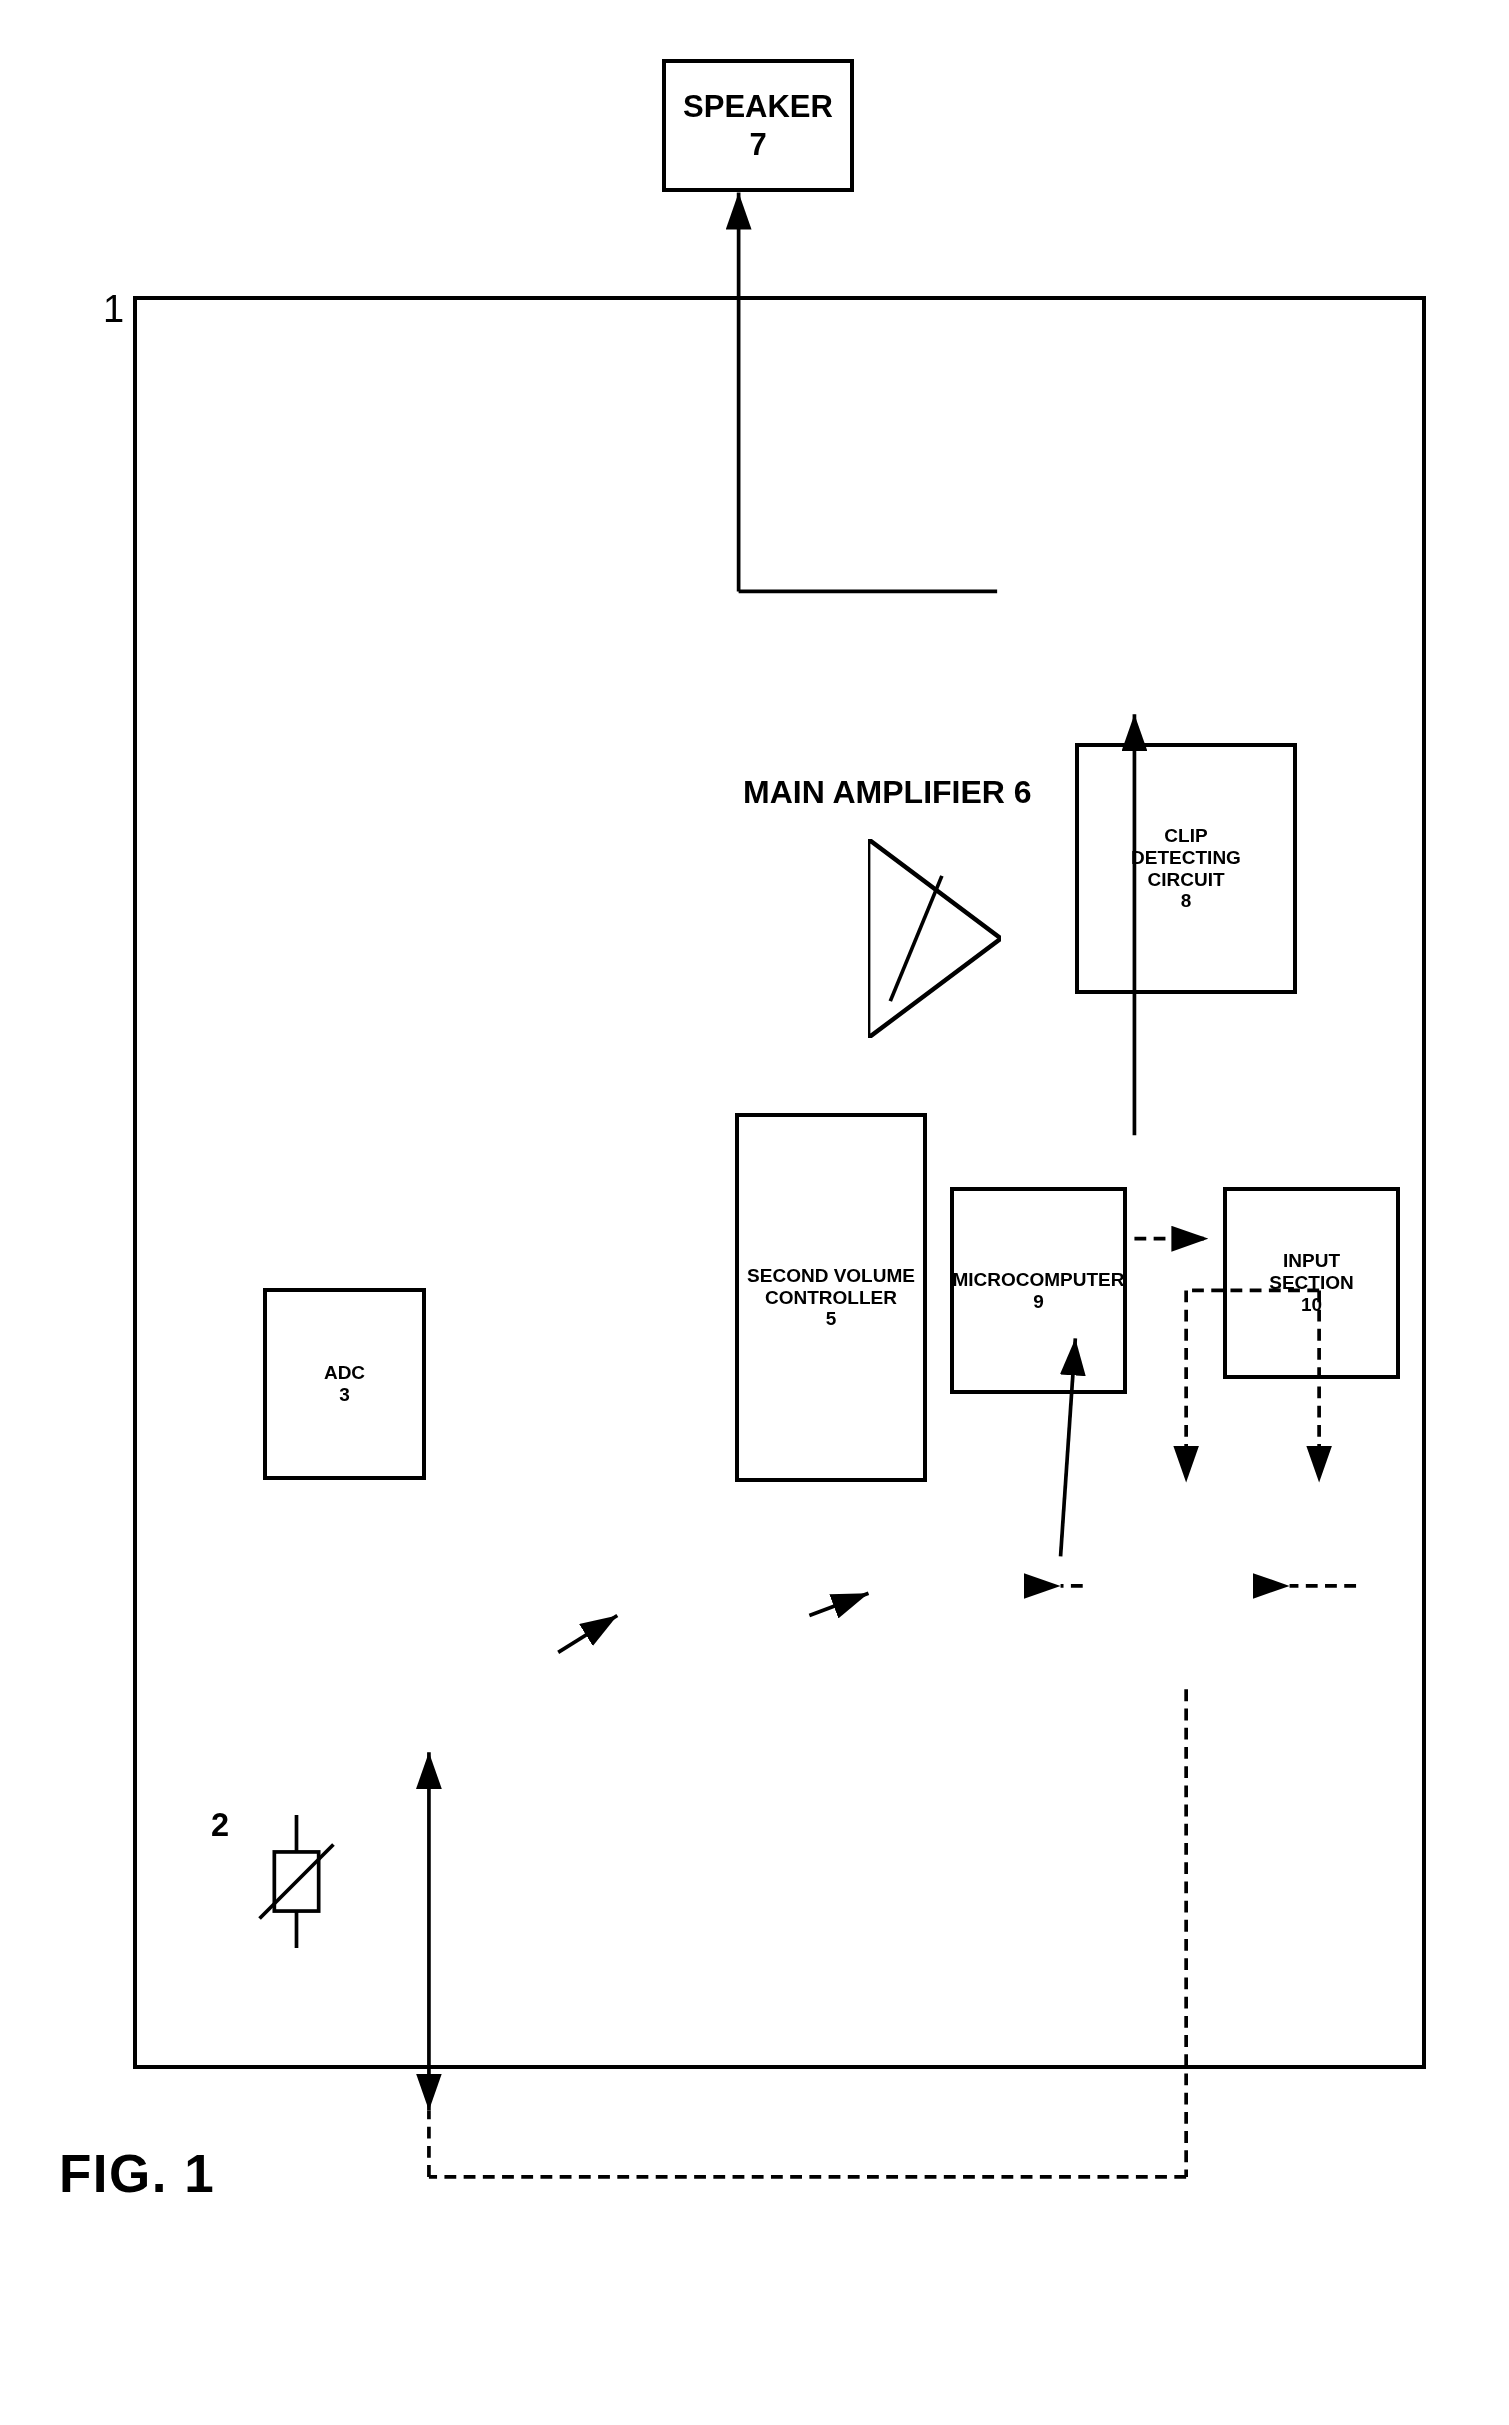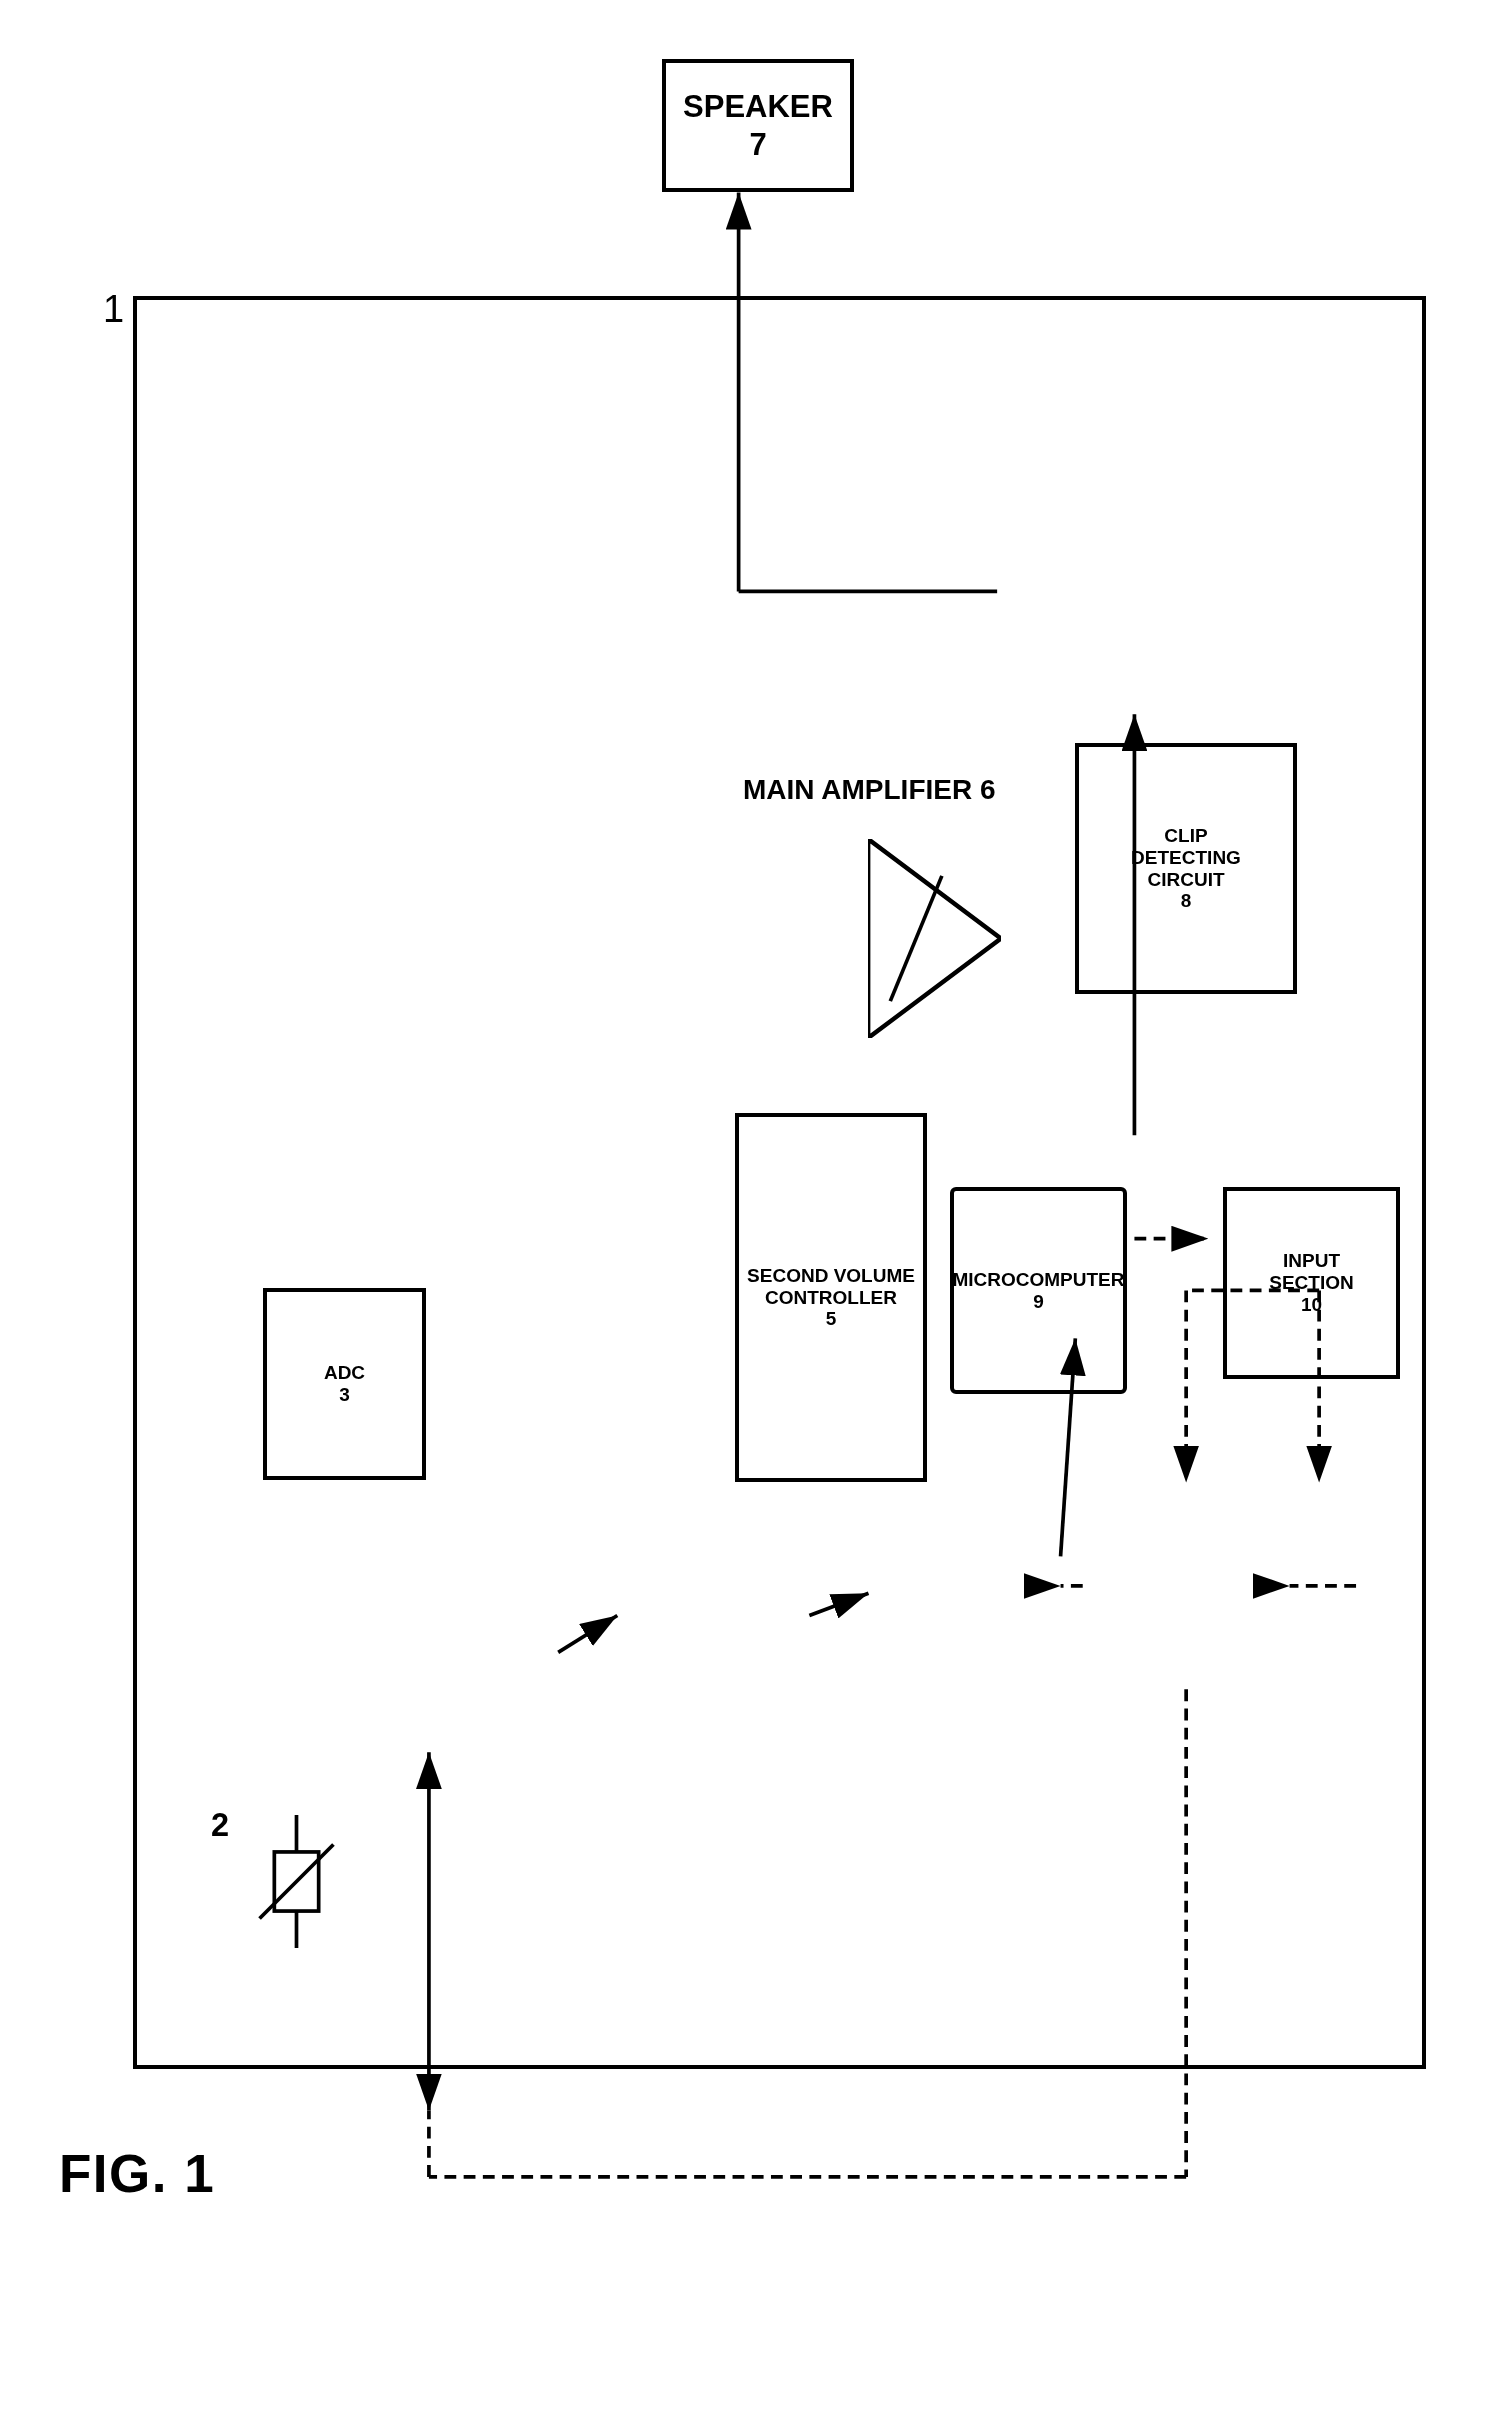--- a/index.html
+++ b/index.html
@@ -100,21 +100,20 @@
       top: 443px;
       width: 222px;
       height: 251px;
     }
     
     .mc-box {
       left: 813px;
       top: 887px;
       width: 177px;
       height: 207px;
-      border-radius: 6px;
     }
     
     .is-box {
       left: 1086px;
       top: 887px;
       width: 177px;
       height: 192px;
     }
     .box-label-sm {
       font-size: 19px;
@@ -180,21 +179,21 @@
       <div class="box-label-sm" style="white-space:pre-line; text-align:center;">MICROCOMPUTER</div>
       <div class="box-label-sm">9</div>
     </div>
 
     <div class="block is-box">
       <div class="box-label-sm" style="white-space:pre-line; text-align:center;">INPUT
 SECTION</div>
       <div class="box-label-sm">10</div>
     </div>
 
-    <div style="position:absolute; left:606px; top:473px; font-size:28px; font-weight:bold; text-align:right; line-height:1.2;">
+    <div style="position:absolute; left:606px; top:473px; font-size:32px; font-weight:bold; text-align:right; line-height:1.2;">
       MAIN AMPLIFIER 6
     </div>
 
     <svg style="position:absolute; left:731px; top:539px; width:133px; height:199px;" viewBox="0 0 180 270">
       <polygon points="0,0 0,270 180,135" fill="white" stroke="black" stroke-width="6"></polygon>
 
       <line x1="30" y1="220" x2="100" y2="50" stroke="black" stroke-width="5"></line>
     </svg>
 
     <svg style="position:absolute; left:115px; top:1515px; width:89px; height:133px;" viewBox="0 0 120 180">

